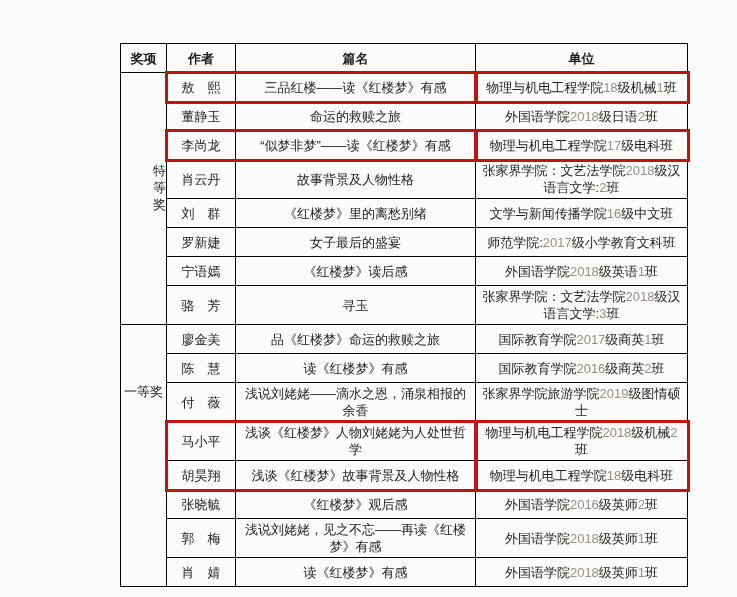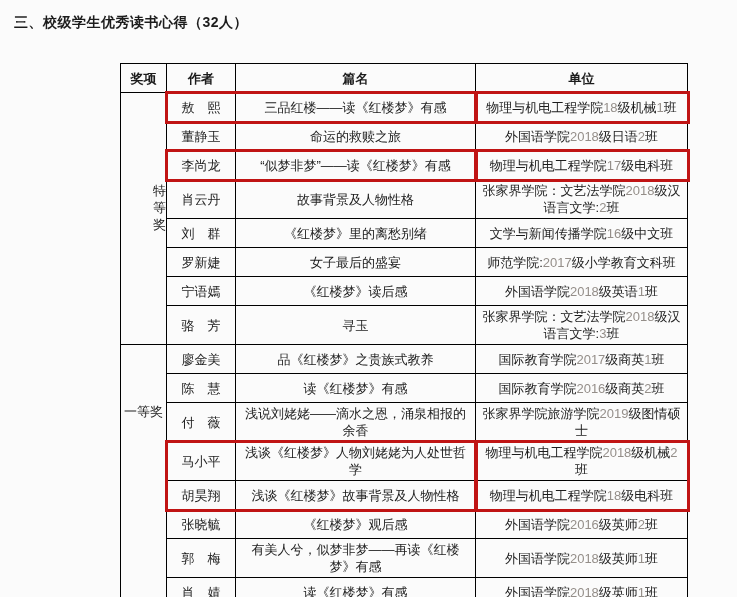--- a/index.html
+++ b/index.html
@@ -28,21 +28,20 @@
   td.c-award { padding-left:1px; padding-right:1px; }
   td.award-pad-0 { padding-bottom:24px;padding-left:32px; }
   td.award-pad-1 { padding-bottom:130px; }
   .num { color:#948e89;text-align:center; }
   .red-box { position:absolute; pointer-events:none; }
 </style>
 </head>
 <body>
 
 <div class="doc">
-  <h1 class="page-title">三、校级学生优秀读书心得（32人）</h1>
 
   <div class="table-wrap">
     <table>
       <colgroup>
         <col style="width:46px">
         <col style="width:69px">
         <col style="width:240px">
         <col style="width:212px">
       </colgroup>
       <thead>
@@ -91,21 +90,21 @@
             <td class="c-unit">外国语学院<span class="num">2018</span>级英语<span class="num">1</span>班</td>
           </tr>
           <tr>
             <td class="c-author">骆　芳</td>
             <td class="c-title">寻玉</td>
             <td class="c-unit">张家界学院：文艺法学院<span class="num">2018</span>级汉语言文学:<span class="num">3</span>班</td>
           </tr>
           <tr>
             <td class="c-award award-pad-1" rowspan="8">一等奖</td>
             <td class="c-author">廖金美</td>
-            <td class="c-title">品《红楼梦》之贵族式教养</td>
+            <td class="c-title">品《红楼梦》命运的救赎之旅</td>
             <td class="c-unit">国际教育学院<span class="num">2017</span>级商英<span class="num">1</span>班</td>
           </tr>
           <tr>
             <td class="c-author">陈　慧</td>
             <td class="c-title">读《红楼梦》有感</td>
             <td class="c-unit">国际教育学院<span class="num">2016</span>级商英<span class="num">2</span>班</td>
           </tr>
           <tr>
             <td class="c-author">付　薇</td>
             <td class="c-title">浅说刘姥姥——滴水之恩，涌泉相报的余香</td>
@@ -121,21 +120,21 @@
             <td class="c-title">浅谈《红楼梦》故事背景及人物性格</td>
             <td class="c-unit">物理与机电工程学院<span class="num">18</span>级电科班</td>
           </tr>
           <tr>
             <td class="c-author">张晓毓</td>
             <td class="c-title">《红楼梦》观后感</td>
             <td class="c-unit">外国语学院<span class="num">2016</span>级英师<span class="num">2</span>班</td>
           </tr>
           <tr>
             <td class="c-author">郭　梅</td>
-            <td class="c-title">有美人兮，似梦非梦——再读《红楼梦》有感</td>
+            <td class="c-title">浅说刘姥姥，见之不忘——再读《红楼梦》有感</td>
             <td class="c-unit">外国语学院<span class="num">2018</span>级英师<span class="num">1</span>班</td>
           </tr>
           <tr>
             <td class="c-author">肖　婧</td>
             <td class="c-title">读《红楼梦》有感</td>
             <td class="c-unit">外国语学院<span class="num">2018</span>级英师<span class="num">1</span>班</td>
           </tr>
         </tbody>
     </table>
   <div class="red-box" style="border: 3px solid rgb(192, 20, 20); left: 44.5px; top: 27.5px; width: 307px; height: 27px;"></div>

